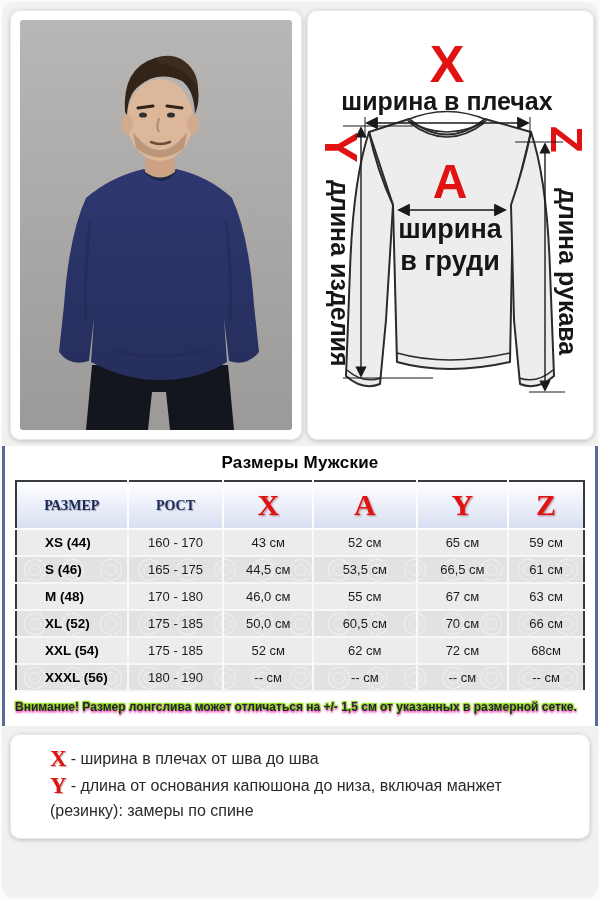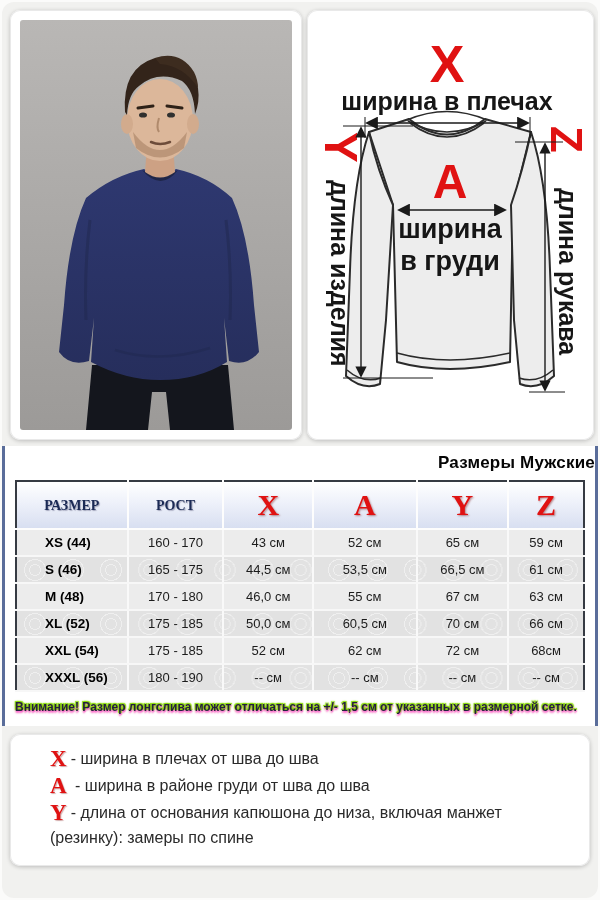--- a/index.html
+++ b/index.html
@@ -25,21 +25,21 @@
   svg text{user-select:none;}
   .dg-letter{font-family:"Liberation Sans","DejaVu Sans",sans-serif;font-weight:bold;fill:#e01212;}
   .dg-label{font-family:"Liberation Sans","DejaVu Sans",sans-serif;font-weight:bold;fill:#161616;}
   
   .mid-section{
     margin-top:6px;background:#fff;
     border-left:3px solid #5a6d9a;border-right:3px solid #5a6d9a;
     padding:7px 0 4px 0;
   }
   .section-title{
-    text-align:right;font-size:17px;font-weight:bold;color:#050505;
+    text-align:center;font-size:17px;font-weight:bold;color:#050505;
     margin:0 0 7px 0;letter-spacing:.2px;
   }
   table.size-table{
     width:570px;margin:0 auto;border-collapse:collapse;
     border:2px solid #363b43;box-shadow:0 0 0 1px #fff inset;
   }
   .size-table th{
     height:44px;
     background:linear-gradient(#ffffff 0%,#eef1fa 45%,#d8dff1 100%);
     border-right:2px solid #fdfdfd;border-bottom:2px solid #fdfdfd;
@@ -273,18 +273,17 @@
             <td>-- см</td>
           </tr>
         </tbody>
     </table>
 
     <div class="notice">Внимание! Размер лонгслива может отличаться на +/- 1,5 см от указанных в размерной сетке.</div>
   </div>
 
   <div class="card legend-card">
     <div class="legend-item"><span class="legend-letter">X</span><span>- ширина в плечах от шва до шва</span></div>
-    <div class="legend-item"><span class="legend-letter">A</span><span> - ширина в районе груди от шва до шва</span></div>
     <div class="legend-item"><span class="legend-letter">Y</span><span>- длина от основания капюшона до низа, включая манжет (резинку): замеры по спине</span></div>
 
   </div>
 
 </div>
 
 </body></html>

